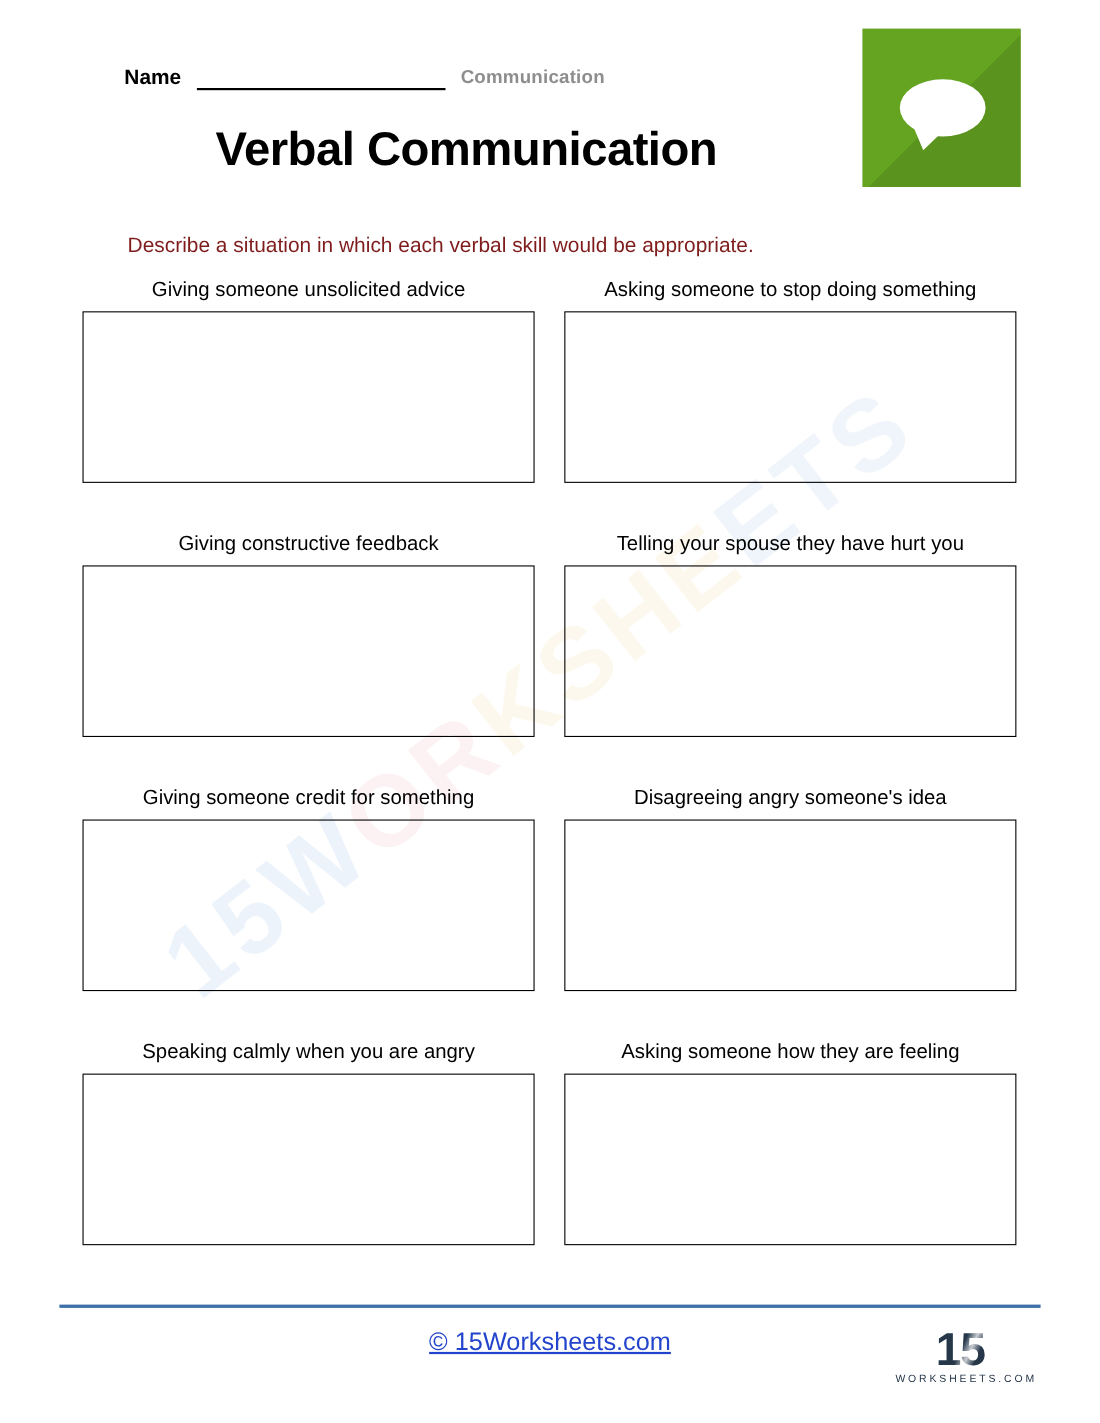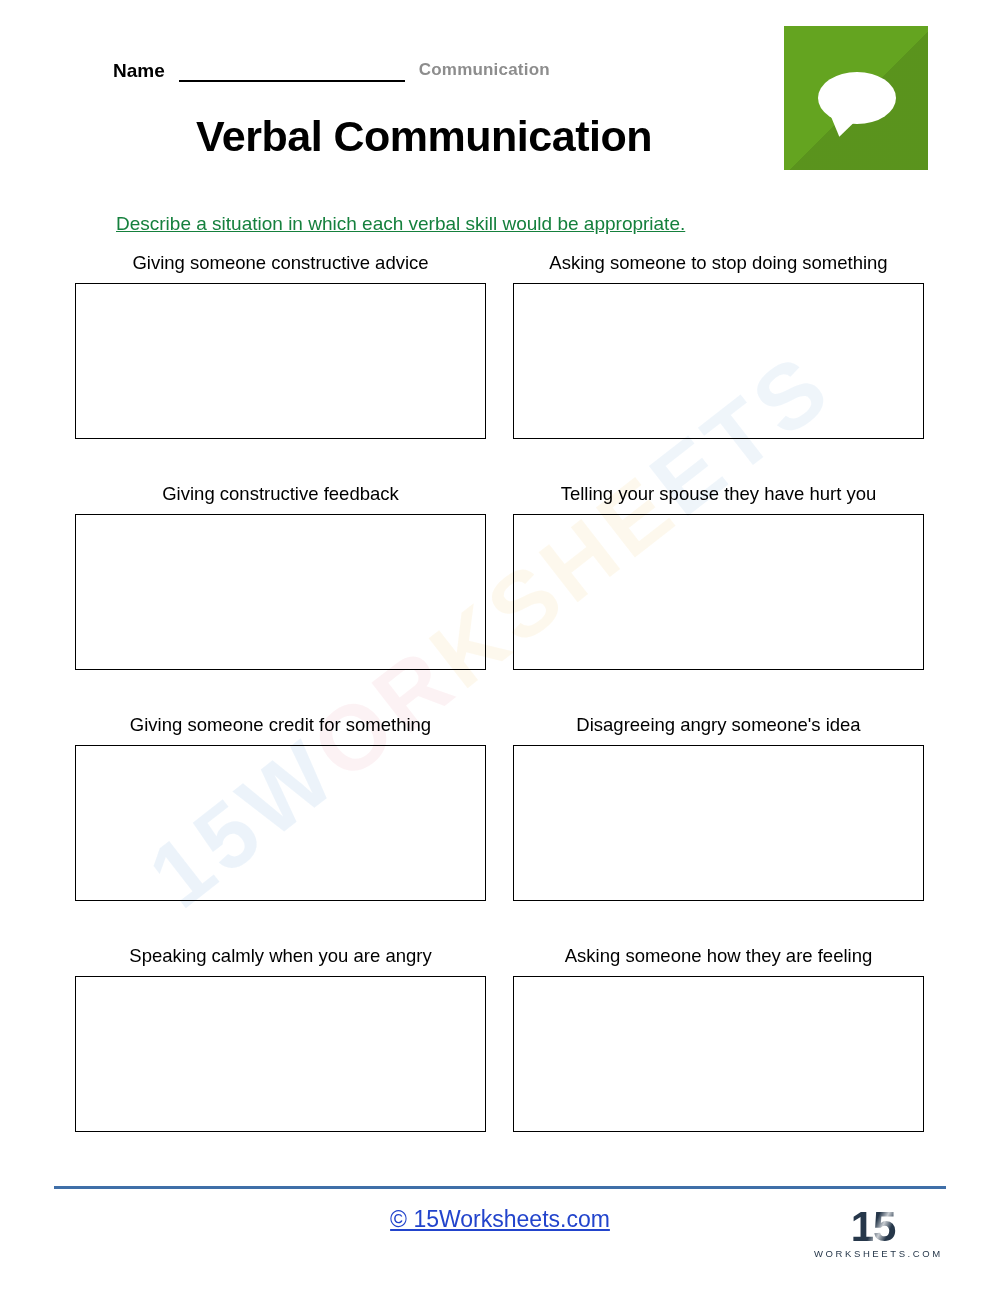--- a/index.html
+++ b/index.html
@@ -120,22 +120,21 @@
     font-size: 43px;
     font-weight: bold;
     letter-spacing: -0.5px;
   }
 
   .instructions {
     position: absolute;
     left: 116px;
     top: 213px;
     font-size: 19px;
-    color: #15803d;
-    text-decoration: underline;
+    color: #7f1d1d;
   }
 
   
   .grid {
     position: absolute;
     left: 75px;
     top: 252px;
     width: 850px;
   }
   .prompt-row {
@@ -234,21 +233,21 @@
   </div>
 
   <h1 class="title">Verbal Communication</h1>
 
   <div class="instructions">Describe a situation in which each verbal skill would be appropriate.</div>
 
   <div class="grid">
 
     <div class="prompt-row">
       <div class="cell">
-        <div class="cell-label">Giving someone constructive advice</div>
+        <div class="cell-label">Giving someone unsolicited advice</div>
         <div class="answer-box"></div>
       </div>
       <div class="cell">
         <div class="cell-label">Asking someone to stop doing something</div>
         <div class="answer-box"></div>
       </div>
     </div>
 
     <div class="row-gap"></div>
 

